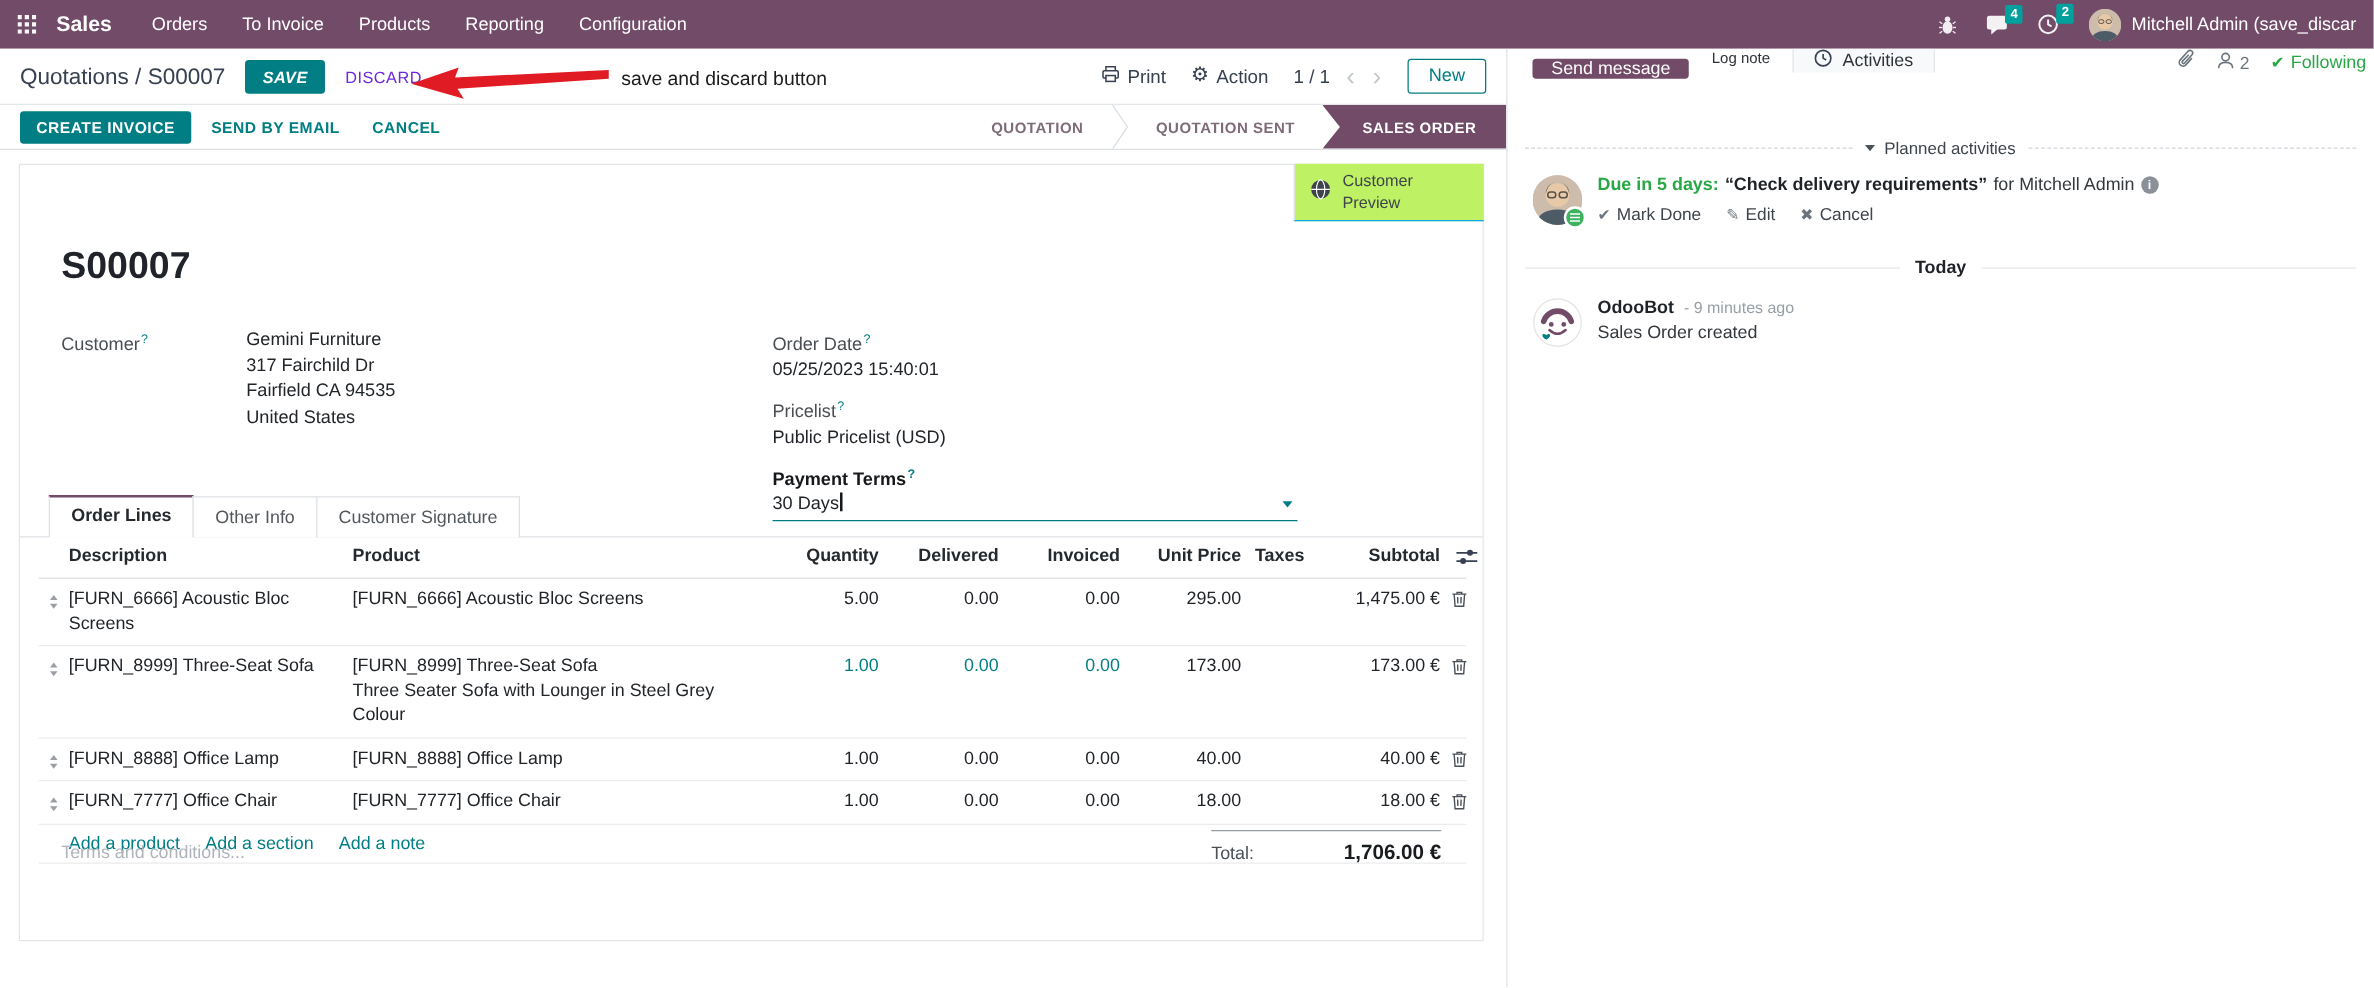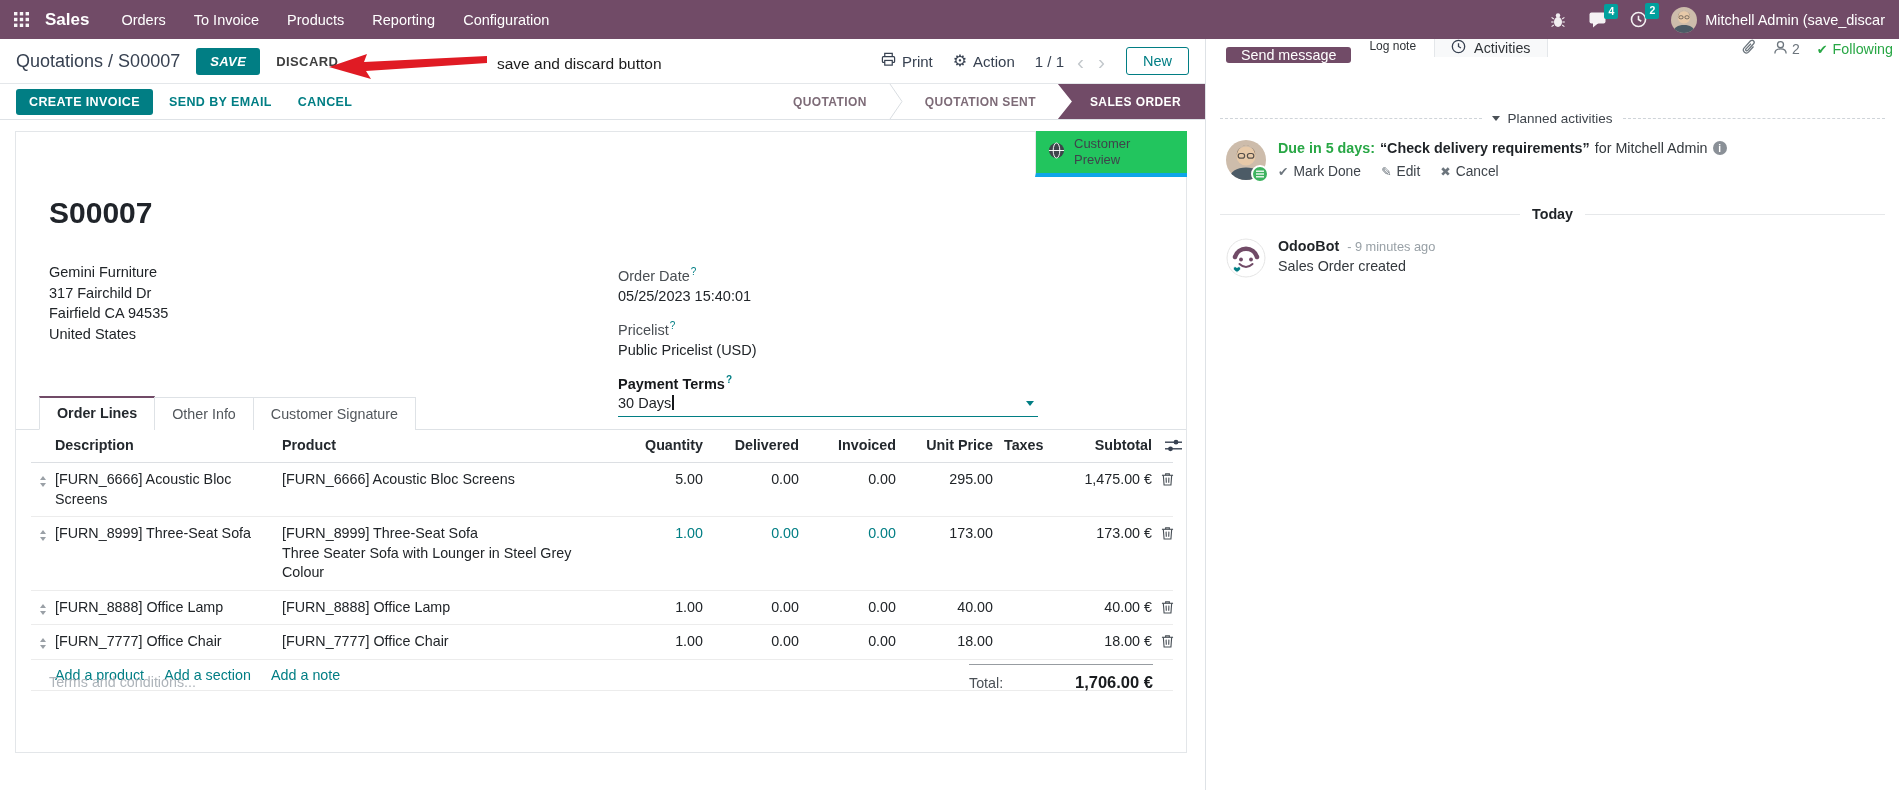--- a/index.html
+++ b/index.html
@@ -22,21 +22,21 @@
   .avatar-sm { width:26px; height:26px; border-radius:50%; overflow:hidden; flex:0 0 auto; }
   .nav-user-name { font-size:14.5px; white-space:nowrap; }
 
   
   .control-row { position:absolute; top:39px; left:0; width:1205px; height:44px; background:#fff;
                  display:flex; align-items:center; padding:0 16px; }
   .breadcrumb { font-size:18px; color:#374151; margin-right:16px; white-space:nowrap; }
   .breadcrumb .bc-link { cursor:pointer; }
   .btn-save { background:#017E84; color:#fff; border:none; border-radius:3px; font-size:13px; font-weight:700;
               letter-spacing:.4px; padding:6px 14px; margin-right:16px; cursor:pointer; font-family:inherit;font-style:italic; }
-  .btn-discard { background:none; border:none; color:#404040; font-size:13px; font-weight:700;
+  .btn-discard { background:none; border:none; color:#6d28d9; font-size:13px; font-weight:400;
                  letter-spacing:.4px; cursor:pointer; font-family:inherit; }
   .cp-right { margin-left:auto; display:flex; align-items:center; gap:20px; }
   .cp-tool { display:flex; align-items:center; gap:6px; font-size:15px; color:#374151; cursor:pointer; }
   .gear-glyph { font-size:16px; line-height:1; color:#374151; }
   .pager { display:flex; align-items:center; gap:12px; }
   .pager-count { font-size:15px; color:#374151; }
   .pager-arrow { font-size:21px; color:#c3c8cc; line-height:1; cursor:default; padding:0 1px; }
   .btn-new { background:#fff; border:1px solid #017E84; color:#017E84; border-radius:3px;
              font-size:14.5px; padding:5px 16px; cursor:pointer; font-family:inherit; }
 
@@ -56,21 +56,21 @@
   .state { display:flex; align-items:center; padding:0 22px; font-size:12px; font-weight:600;
            letter-spacing:.4px; color:#7d6b77; cursor:pointer; white-space:nowrap; }
   .state-sep { display:flex; align-items:center; }
   .state.active { background:#714B67; color:#fff; clip-path:polygon(0 0,100% 0,100% 100%,0 100%,14px 50%);
                   padding:0 24px 0 32px; }
 
   
   .sheet { position:absolute; left:15px; top:131px; width:1172px; height:622px; background:#fff;
            border:1px solid #e3e6e9; }
   .customer-preview { position:absolute; top:-1px; right:-1px; width:152px; height:46px;
-                      border-left:1px solid #e3e6e9; border-bottom:4px solid #0ea5e9; background:#22c55e;
+                      border-left:1px solid #e3e6e9; border-bottom:1px solid #0ea5e9; background:#bef264;
                       display:flex; align-items:center; gap:9px; padding:0 12px; cursor:pointer; }
   .customer-preview-label { font-size:13px; color:#3e444b; line-height:1.25; width:70px; }
   .sheet-title { position:absolute; left:33px; top:64px; font-size:30px; font-weight:600; color:#20242a; }
 
   .fg-left { position:absolute; left:33px; top:130px; width:480px; font-size:14.5px; }
   .fg-row { display:flex; line-height:20px; }
   .f-label { width:148px; color:#494e53; flex:0 0 auto; }
   .f-label sup { color:#017E84; font-size:10px; margin-left:1px; }
   .addr-block div { line-height:20.5px; color:#212529; }
   .link-teal { color:#017E84; cursor:pointer; }
@@ -310,20 +310,21 @@
           </g>
         </svg>
     </span>
     <span class="customer-preview-label">Customer Preview</span>
   </div>
 
   <div class="sheet-title">S00007</div>
 
   <div class="fg-left">
     <div class="fg-row">
+      <div class="f-label"><span>Customer</span><sup>?</sup></div>
       <div class="addr-block">
         <div class="link-teal">Gemini Furniture</div>
         <div>317 Fairchild Dr</div>
         <div>Fairfield CA 94535</div>
         <div>United States</div>
       </div>
     </div>
     <div class="fg-row qtpl-row">
       <div class="f-label"><span>Quotation Template</span><sup>?</sup></div>
       <div class="f-value"></div>

